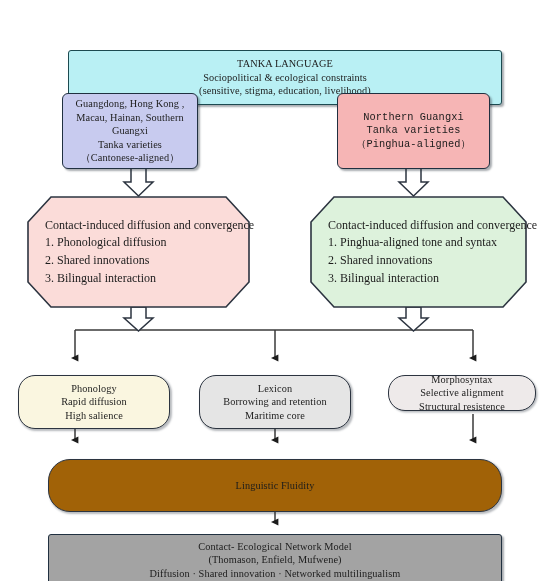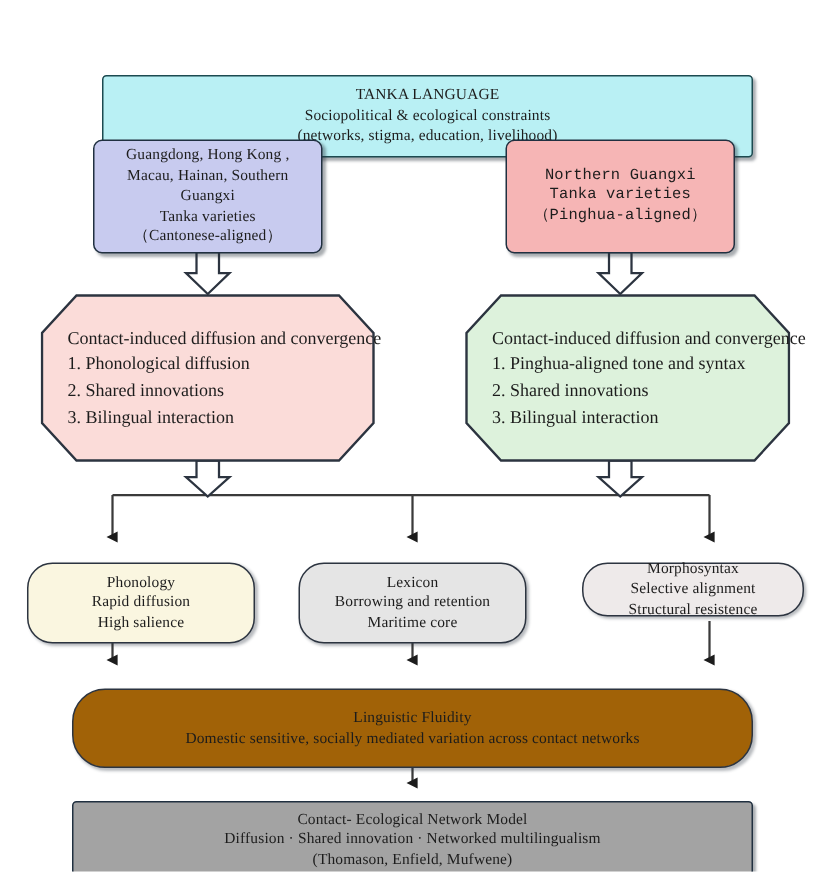--- a/index.html
+++ b/index.html
@@ -125,24 +125,24 @@
     <path d="M406,168 L406,182 L399,182 L413.5,196 L428,182 L421,182 L421,168 Z" fill="#ffffff" stroke="#2c3440" stroke-width="1.5"></path>
 
     <path d="M131,307 L131,318 L124,318 L138.5,331 L153,318 L146,318 L146,307 Z" fill="#ffffff" stroke="#2c3440" stroke-width="1.5"></path>
 
     <path d="M406,307 L406,318 L399,318 L413.5,331 L428,318 L421,318 L421,307 Z" fill="#ffffff" stroke="#2c3440" stroke-width="1.5"></path>
   </svg>
 
   <div class="node rect rect-sq" style="left:68px; top:5px; width:434px; height:55px; background:#b9f0f4; border-color:#1c4a50;margin-top:45px;">
     <span class="ln">TANKA LANGUAGE</span>
     <span class="ln">Sociopolitical &amp; ecological constraints</span>
-    <span class="ln">(networks, stigma, education, livelihood)</span>
-  </div>
-
-  <div class="node rect rect-r6" style="left:62px; top:93px; width:153px; height:76px; background:#c8cbef;">
+    <span class="ln">(sensitive, stigma, education, livelihood)</span>
+  </div>
+
+  <div class="node rect rect-r6" style="left:62px; top:93px; width:136px; height:76px; background:#c8cbef;">
     <span class="ln">Guangdong, Hong Kong ,</span>
     <span class="ln">Macau, Hainan, Southern</span>
     <span class="ln">Guangxi</span>
     <span class="ln">Tanka varieties</span>
     <span class="ln">（Cantonese-aligned）</span>
   </div>
 
   <div class="node rect rect-r6" style="left:337px; top:93px; width:153px; height:76px; background:#f6b5b5;font-family:Liberation Mono, monospace;">
     <span class="ln">Northern Guangxi</span>
     <span class="ln">Tanka varieties</span>
@@ -186,22 +186,21 @@
   </div>
 
   <div class="node pill" style="left:388px; top:360px; width:148px; height:36px; background:#eeeaea;">
     <span class="ln">Morphosyntax</span>
     <span class="ln">Selective alignment</span>
     <span class="ln">Structural  resistence</span>
   </div>
 
   <div class="node pill pill-wide" style="left:48px; top:444px; width:454px; height:53px; background:#a16207;">
     <span class="ln">Linguistic Fluidity</span>
-    <span class="ln">Domestic sensitive, socially mediated variation across contact networks</span>
   </div>
 
   <div class="node rect rect-sq" style="left:48px; top:524px; width:454px; height:52px; background:#a3a3a3;margin-top:10px;">
     <span class="ln">Contact- Ecological Network Model</span>
+    <span class="ln">(Thomason, Enfield, Mufwene)</span>
     <span class="ln">Diffusion · Shared innovation · Networked multilingualism</span>
-    <span class="ln">(Thomason, Enfield, Mufwene)</span>
   </div>
 
 </div>
 
 </body></html>

